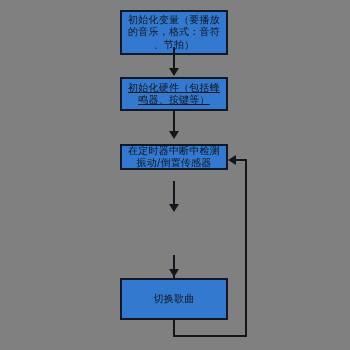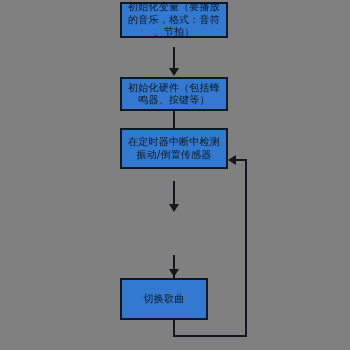--- a/index.html
+++ b/index.html
@@ -27,25 +27,25 @@
     display: flex;
     align-items: center;
     justify-content: center;
     text-align: center;
     line-height: 1.25;
     font-size: 10px;
     letter-spacing: 0.2px;
     padding: 2px 4px;
     white-space: pre-line;
   }
-  .node-1 { left: 120px; top: 2px;   width: 108px; height: 36px; }
-  .node-2 { left: 120px; top: 77px;  width: 108px; height: 34px; }
-  .node-3 { left: 120px; top: 128px; width: 108px; height: 41px; }
+  .node-1 { left: 120px; top: 10px;   width: 108px; height: 45px; }
+  .node-2 { left: 120px; top: 77px;  width: 108px; height: 34px; text-decoration: underline; }
+  .node-3 { left: 120px; top: 144px; width: 108px; height: 26px; }
   .node-4 { left: 120px; top: 213px; width: 108px; height: 42px; }
-  .node-5 { left: 120px; top: 278px; width: 88px; height: 42px; }
+  .node-5 { left: 120px; top: 278px; width: 108px; height: 42px; }
 
   .edge-line {
     position: absolute;
     background: #14161c;
   }
   .v-line { width: 2px; }
   .h-line { height: 2px; }
 
   .arrow-down {
     position: absolute;

